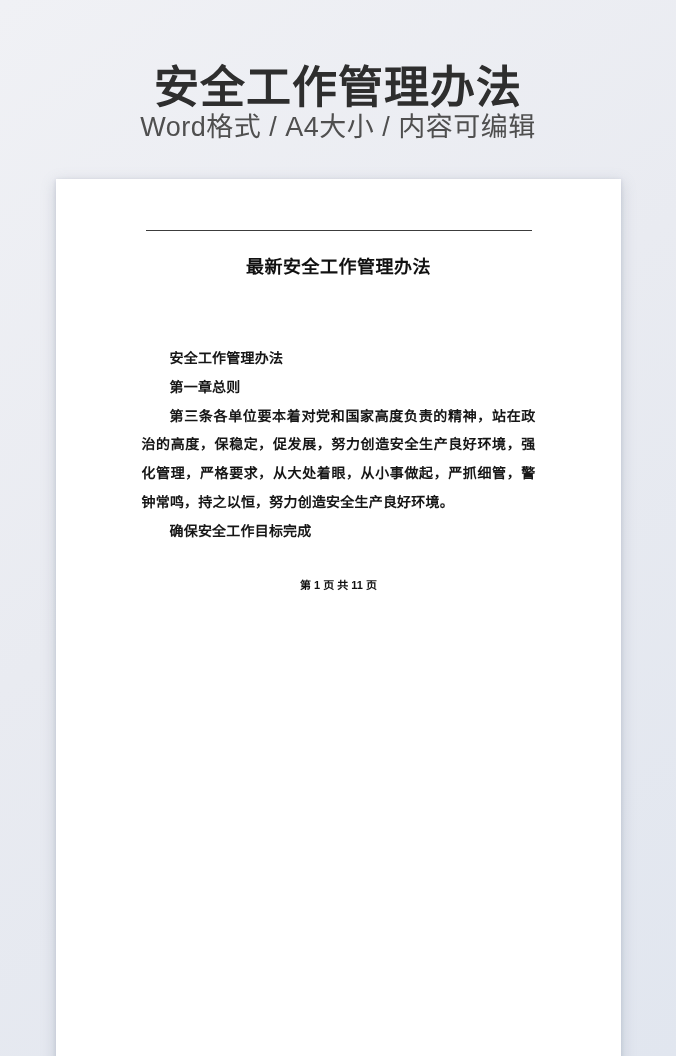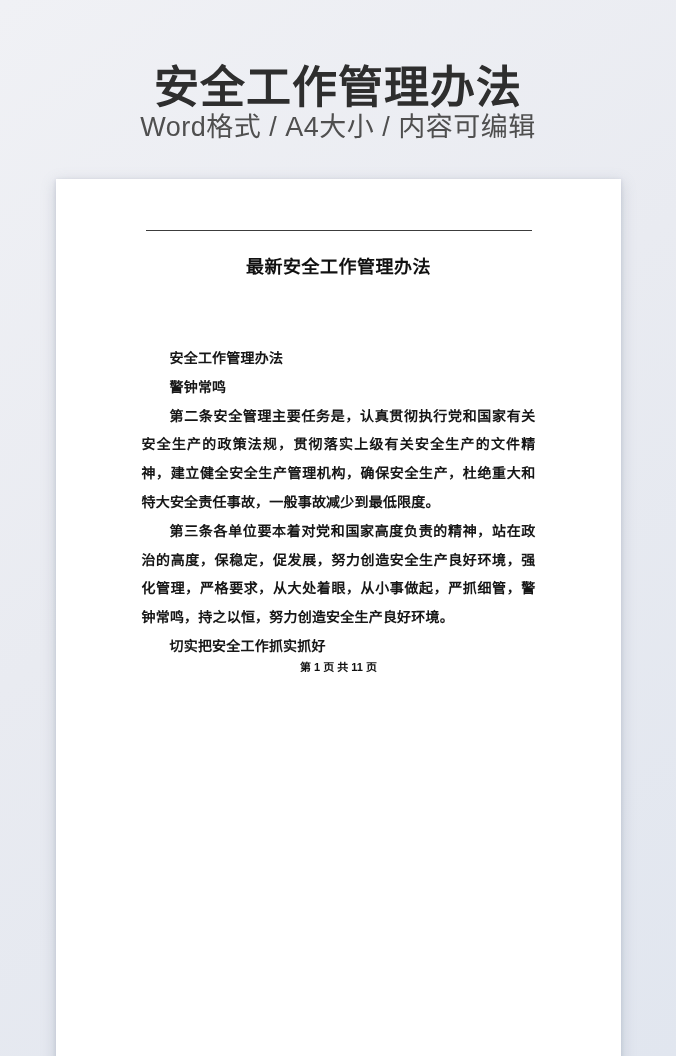--- a/index.html
+++ b/index.html
@@ -70,20 +70,21 @@
     margin: 0;
     font-size: 14px;
     line-height: 28.8px;
     font-weight: 600;
     color: #161616;
     text-align: justify;
     text-indent: 2em;
     letter-spacing: 0.2px;
   }
   .doc-footer {
+    margin-top: 33px;
     text-align: center;
     font-size: 11px;
     line-height: 13px;
     font-weight: 700;
     color: #111111;
   }
 </style>
 </head>
 <body>
 
@@ -93,22 +94,21 @@
     <h1 class="hero-title">安全工作管理办法</h1>
     <div class="hero-subtitle">Word格式 / A4大小 / 内容可编辑</div>
   </header>
 
   <section class="doc-page">
     <hr class="doc-rule">
     <h2 class="doc-title">最新安全工作管理办法</h2>
 
     <div class="doc-body">
         <p class="doc-para">安全工作管理办法</p>
-        <p class="doc-para">警钟常鸣</p>
-        <p class="doc-para">第二条安全管理主要任务是，认真贯彻执行党和国家有关安全生产的政策法规，贯彻落实上级有关安全生产的文件精神，建立健全安全生产管理机构，确保安全生产，杜绝重大和特大安全责任事故，一般事故减少到最低限度。</p>
+        <p class="doc-para">第一章总则</p>
         <p class="doc-para">第三条各单位要本着对党和国家高度负责的精神，站在政治的高度，保稳定，促发展，努力创造安全生产良好环境，强化管理，严格要求，从大处着眼，从小事做起，严抓细管，警钟常鸣，持之以恒，努力创造安全生产良好环境。</p>
-        <p class="doc-para">切实把安全工作抓实抓好</p>
+        <p class="doc-para">确保安全工作目标完成</p>
       </div>
 
     <div class="doc-footer">第 1 页 共 11 页</div>
   </section>
 
 </div>
 
 </body></html>

